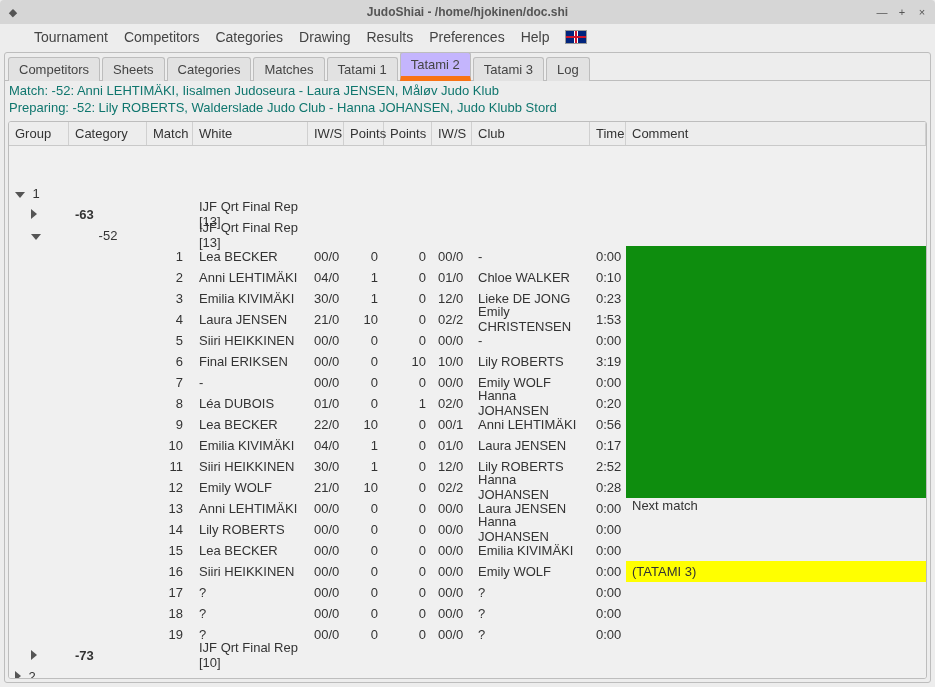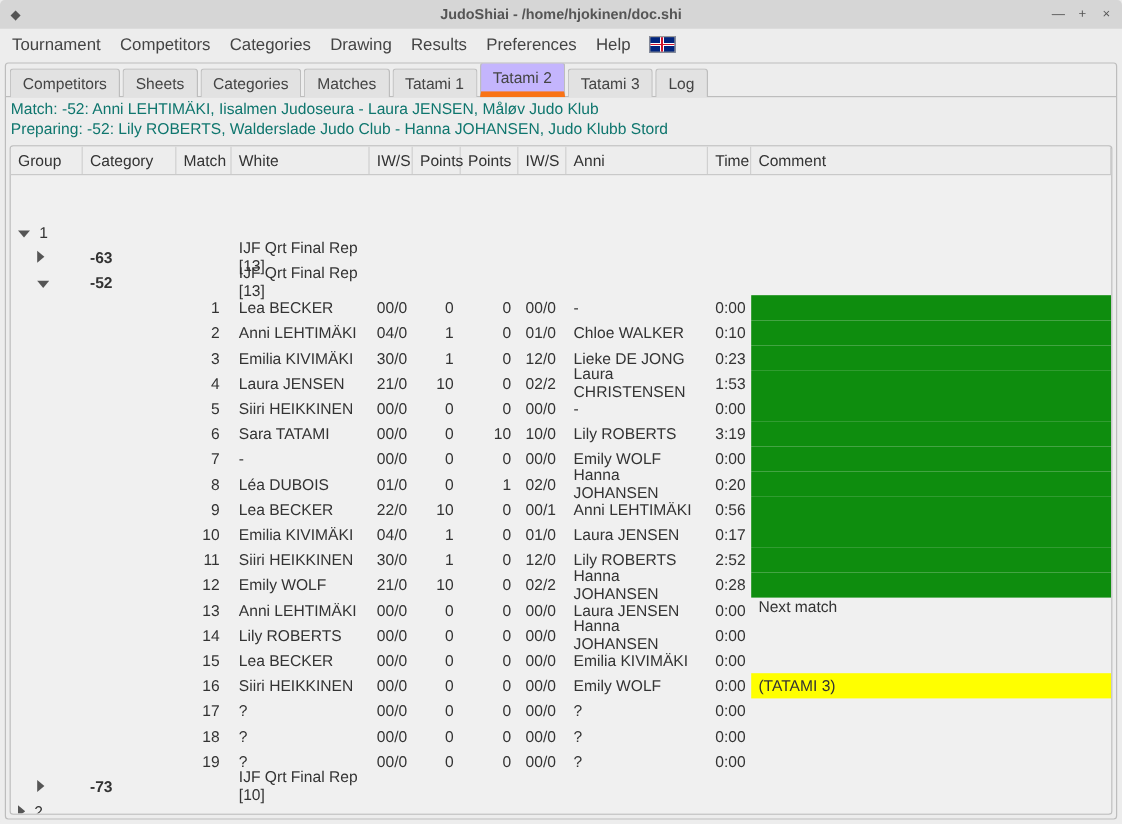--- a/index.html
+++ b/index.html
@@ -3,21 +3,21 @@
 <meta charset="utf-8">
 <style>
 * { box-sizing: border-box; margin: 0; padding: 0; }
 body { font-family: "Segoe UI", Arial, sans-serif; font-size: 13px; color: #333; background: #ededed; width: 935px; height: 687px; overflow: hidden; }
 .window { width: 935px; height: 687px; background: #ededed; display: flex; flex-direction: column; border-radius: 4px; }
 .titlebar { height: 24px; background: #d6d6d6; display: flex; align-items: center; position: relative; border-radius: 4px 4px 0 0;}
 .titlebar .title { flex: 1; text-align: center; font-weight: bold; color: #555; font-size: 12px;}
 .titlebar .left { position:absolute; left:4px; display:flex; gap:2px;}
 .titlebar .right { position:absolute; right:4px; display:flex; gap:2px;}
 .titlebar .tbtn { width:18px; height:18px; font-size:11px; color:#555; display:flex; align-items:center; justify-content:center; cursor:default;}
-.menubar { height: 26px; display: flex; align-items: center; padding: 0 10px; gap: 16px; font-size: 14px; color: #444; }
+.menubar { height: 26px; display: flex; align-items: center; padding: 0 10px; gap: 16px; font-size: 14px; color: #444; margin-left: 24px; }
 .menubar .mitem { cursor: default; }
 .flag { display:inline-flex; width:22px; height:14px; background:#01247d; position:relative; border:1px solid #999; }
 .flag::before{content:""; position:absolute; inset:0; background:linear-gradient(to bottom, transparent 40%, white 40%, white 60%, transparent 60%),linear-gradient(to right, transparent 42%, white 42%, white 58%, transparent 58%);}
 .flag::after{content:""; position:absolute; inset:0; background:linear-gradient(to bottom, transparent 45%, #cf142b 45%, #cf142b 55%, transparent 55%),linear-gradient(to right, transparent 46%, #cf142b 46%, #cf142b 54%, transparent 54%);}
 .content { flex:1; margin: 2px 4px 4px 4px; background:#ededed; border:1px solid #bdbdbd; border-radius:3px; display:flex; flex-direction:column; overflow:hidden;}
 .tabs { height: 28px; display:flex; align-items:flex-end; padding: 3px 3px 0 3px; gap:2px; border-bottom:1px solid #bdbdbd;}
 .tab { padding: 4px 10px; background:#e2e2e2; border:1px solid #bdbdbd; border-bottom:none; border-radius:3px 3px 0 0; font-size:13px; color:#444; cursor:default; position:relative; top:1px;}
 .tab.active { background:#c4b5fd; border-bottom:5px solid #f97316; z-index:2;}
 .statuslines { padding: 2px 4px; font-size: 13px; color:#0f766e; line-height:1.3;}
 .tablewrap { flex:1; margin: 2px 3px 3px 3px; border:1px solid #bdbdbd; background:#f0f0f0; border-radius:3px; display:flex; flex-direction:column; overflow:hidden;gap:37px;}
@@ -88,37 +88,37 @@
     <div class="tablewrap">
       <div class="thead">
         <div class="c-group">Group</div>
         <div class="c-cat">Category</div>
         <div class="c-match" style="text-align:left;">Match</div>
         <div class="c-white">White</div>
         <div class="c-iws1">IW/S</div>
         <div class="c-pts1" style="text-align:left;">Points</div>
         <div class="c-pts2" style="text-align:left;">Points</div>
         <div class="c-iws2">IW/S</div>
-        <div class="c-blue">Anni</div>
+        <div class="c-blue">Club</div>
         <div class="c-time" style="text-align:left;">Time</div>
         <div class="c-comment">Comment</div>
       </div>
       <div class="tbody" id="tbody">
           <div class="row">
             <div class="c-group"><span class="expander tri-down"></span> 1</div>
           </div>
           <div class="row">
             <div class="c-group" style="padding-left: 22px;"><span class="expander tri-right"></span></div>
             <div class="c-cat" style="font-weight: bold;">-63</div>
             <div class="c-match"></div>
             <div class="c-white">IJF Qrt Final Rep [13]</div>
           </div>
           <div class="row">
             <div class="c-group" style="padding-left: 22px;"><span class="expander tri-down"></span></div>
-            <div class="c-cat" style="font-weight: bold;">-52</div>
+            <div class="c-cat" style="font-weight: normal; text-align: center;">-52</div>
             <div class="c-match"></div>
             <div class="c-white">IJF Qrt Final Rep [13]</div>
           </div>
           <div class="row">
             <div class="c-group"></div>
             <div class="c-cat"></div>
             <div class="c-match">1</div>
             <div class="c-white">Lea BECKER</div>
             <div class="c-iws1">00/0</div>
             <div class="c-pts1">0</div>
@@ -162,21 +162,21 @@
           </div>
           <div class="row">
             <div class="c-group"></div>
             <div class="c-cat"></div>
             <div class="c-match">4</div>
             <div class="c-white">Laura JENSEN</div>
             <div class="c-iws1">21/0</div>
             <div class="c-pts1">10</div>
             <div class="c-pts2">0</div>
             <div class="c-iws2">02/2</div>
-            <div class="c-blue">Laura CHRISTENSEN</div>
+            <div class="c-blue">Emily CHRISTENSEN</div>
             <div class="c-time">1:53</div>
             <div class="c-comment" style="height: 100%;">
               <span class="green"></span>
             </div>
           </div>
           <div class="row">
             <div class="c-group"></div>
             <div class="c-cat"></div>
             <div class="c-match">5</div>
             <div class="c-white">Siiri HEIKKINEN</div>
@@ -187,21 +187,21 @@
             <div class="c-blue">-</div>
             <div class="c-time">0:00</div>
             <div class="c-comment" style="height: 100%;">
               <span class="green"></span>
             </div>
           </div>
           <div class="row">
             <div class="c-group"></div>
             <div class="c-cat"></div>
             <div class="c-match">6</div>
-            <div class="c-white">Sara TATAMI</div>
+            <div class="c-white">Final ERIKSEN</div>
             <div class="c-iws1">00/0</div>
             <div class="c-pts1">0</div>
             <div class="c-pts2">10</div>
             <div class="c-iws2">10/0</div>
             <div class="c-blue">Lily ROBERTS</div>
             <div class="c-time">3:19</div>
             <div class="c-comment" style="height: 100%;">
               <span class="green"></span>
             </div>
           </div>

